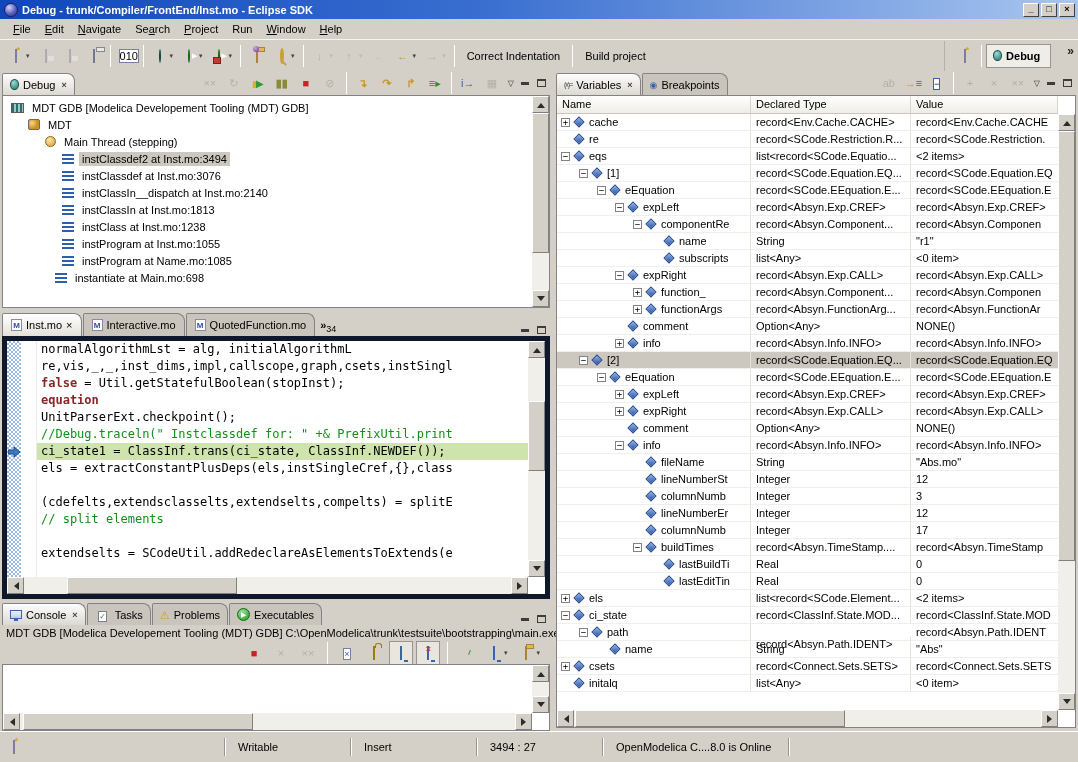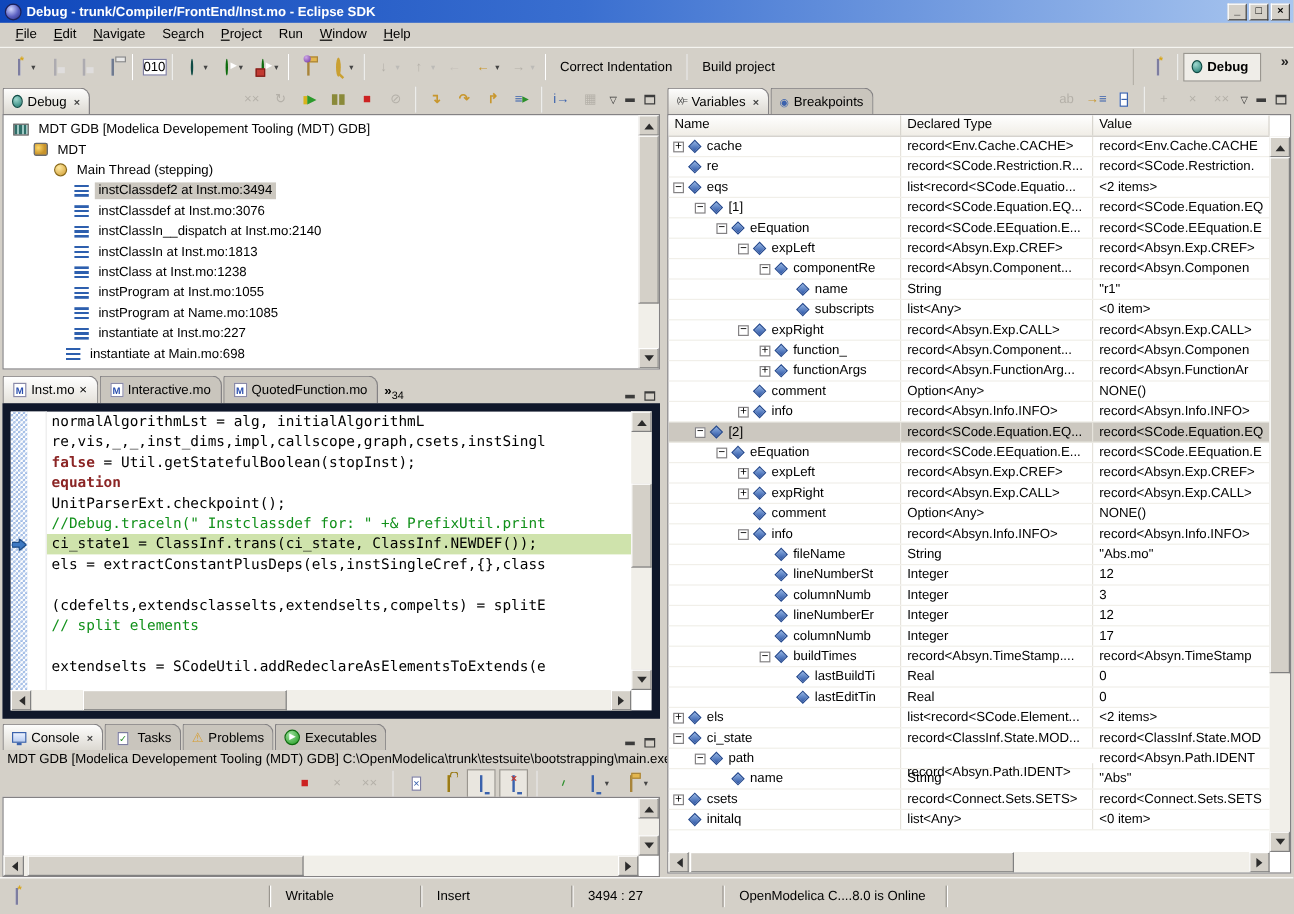--- a/index.html
+++ b/index.html
@@ -104,21 +104,21 @@
 
   
   .etabrow{height:26px;display:flex;align-items:flex-end;position:relative}
   .etab{display:flex;align-items:center;gap:4px;height:23px;padding:0 8px;border:1px solid #848284;border-bottom:none;
     border-radius:2px 8px 0 0;background:#c9c5bd;margin-right:1px}
   .etab.active{background:linear-gradient(#ffffff,#e4e1da)}
   .mfile{display:inline-block;width:11px;height:12px;background:#fff;border:1px solid #8a8aa8;
     color:#2b4fae;font-weight:bold;font-size:8px;line-height:11px;text-align:center}
   .etab-overflow{margin-left:4px;margin-bottom:2px;font-weight:bold}
   .etab-overflow sub{font-weight:normal;font-size:9px}
-  .editor-body{position:absolute;left:0;right:0;top:26px;bottom:0;background:#fff;border:7px solid #0f172a}
+  .editor-body{position:absolute;left:0;right:0;top:26px;bottom:0;background:#fff;border:5px solid #0f172a}
   .ruler{position:absolute;left:0;top:0;bottom:17px;width:14px;
     background-image:linear-gradient(45deg,#9cb8e4 25%,transparent 25%,transparent 75%,#9cb8e4 75%),
                      linear-gradient(45deg,#9cb8e4 25%,#ffffff 25%,#ffffff 75%,#9cb8e4 75%);
     background-size:4px 4px;background-position:0 0,2px 2px}
   .fold-margin{position:absolute;left:14px;width:16px;top:0;bottom:17px;background:#fff;border-right:1px solid #ececec}
   .code{position:absolute;left:30px;right:17px;top:0;bottom:17px;overflow:hidden;
     font-family:"DejaVu Sans Mono","Liberation Mono",monospace;font-size:12px;line-height:17px}
   .code-line{display:block;height:17px;padding-left:4px}
   .code-line.hl{background:#cfe3ac}
   .tk-kw{color:#8b2525;font-weight:bold}
@@ -361,24 +361,20 @@
             <span class="ic stack-frame-icon"></span>
             <span class="lbl">instClass at Inst.mo:1238</span>
           </div>
           <div class="drow" style="padding-left: 59px;">
             <span class="ic stack-frame-icon"></span>
             <span class="lbl">instProgram at Inst.mo:1055</span>
           </div>
           <div class="drow" style="padding-left: 59px;">
             <span class="ic stack-frame-icon"></span>
             <span class="lbl">instProgram at Name.mo:1085</span>
-          </div>
-          <div class="drow" style="padding-left: 59px;">
-            <span class="ic stack-frame-icon"></span>
-            <span class="lbl">instantiate at Inst.mo:227</span>
           </div>
           <div class="drow" style="padding-left: 52px;">
             <span class="ic stack-frame-icon"></span>
             <span class="lbl">instantiate at Main.mo:698</span>
           </div>
         </div>
       <div class="sbv" style="right:0;top:0;bottom:0">
         <span class="sb-btn" style="top:0">
             <span class="tri up"></span>
           </span>

